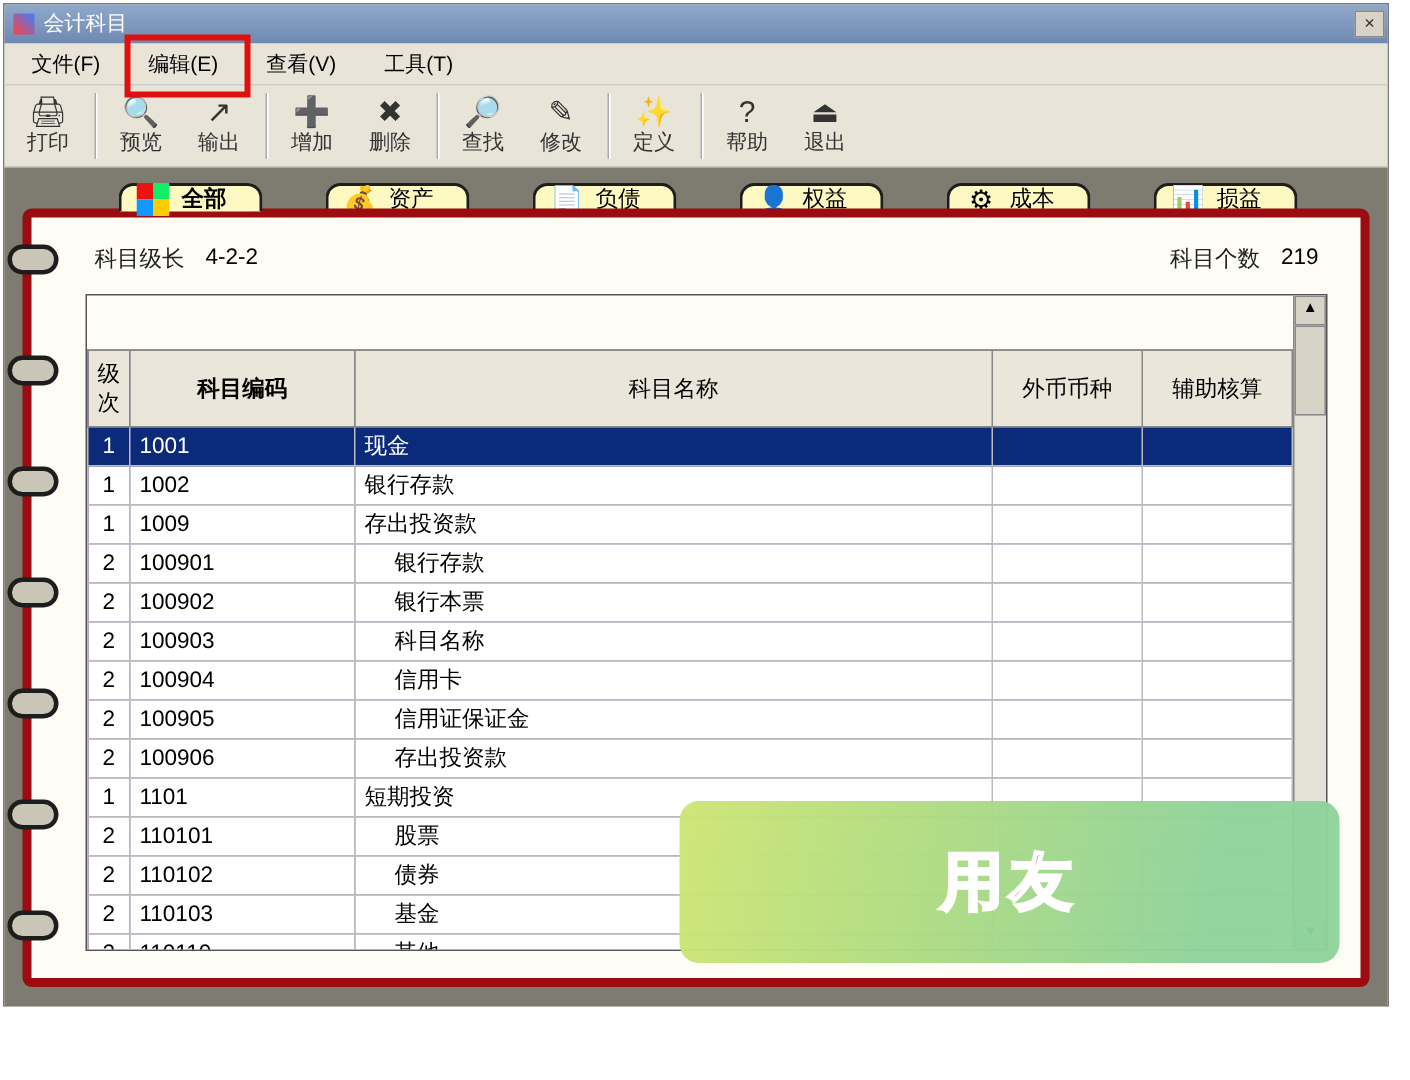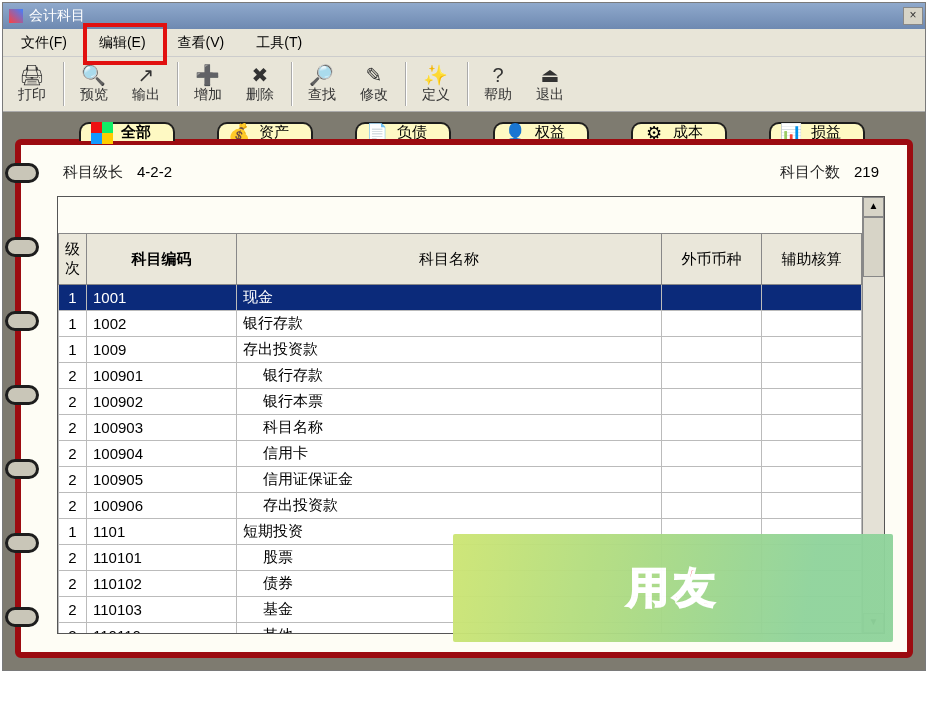--- a/index.html
+++ b/index.html
@@ -217,21 +217,21 @@
     position: absolute;
     right: 14px;
     bottom: 10px;
     width: 440px;
     height: 108px;
     background: linear-gradient(100deg, #cde573 0%, #a9da86 45%, #8fd39b 80%);
     display: flex;
     flex-direction: column;
     align-items: center;
     justify-content: center;
-    border-radius: 2px;
+    border-radius: 13px;
     opacity: 0.96;
   }
   .wm-top {
     display:flex;
     align-items:center;
     gap: 12px;
   }
   .wm-yy {
     font-size: 42px;
     font-weight: 900;

